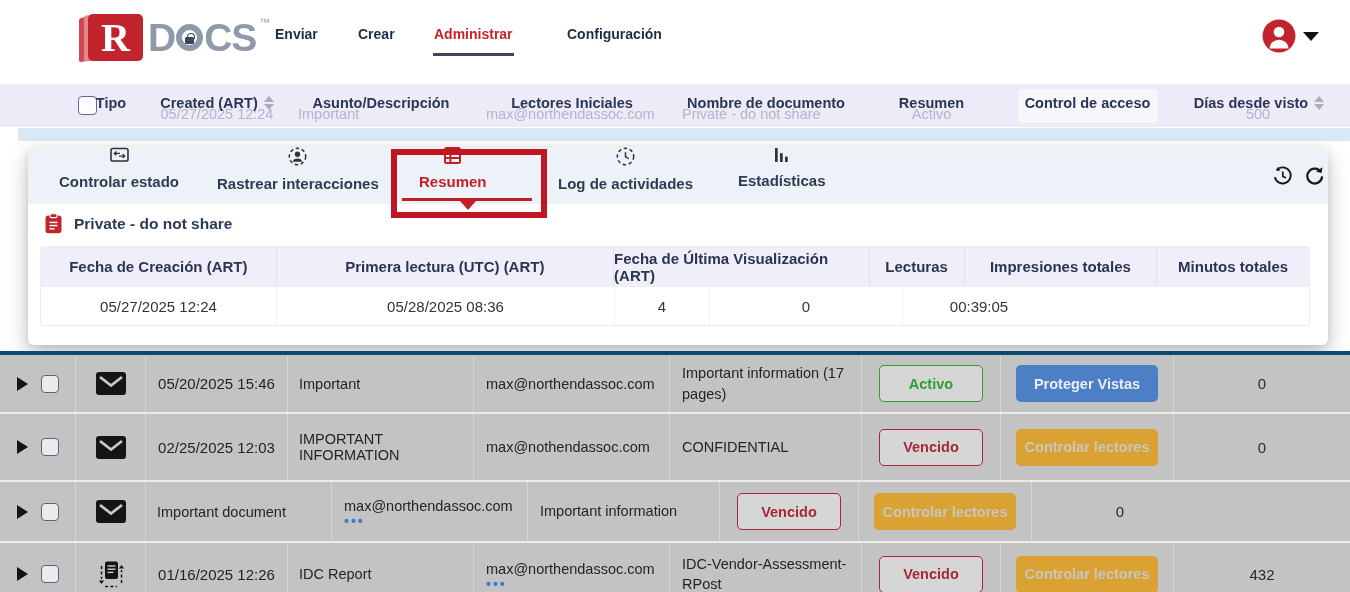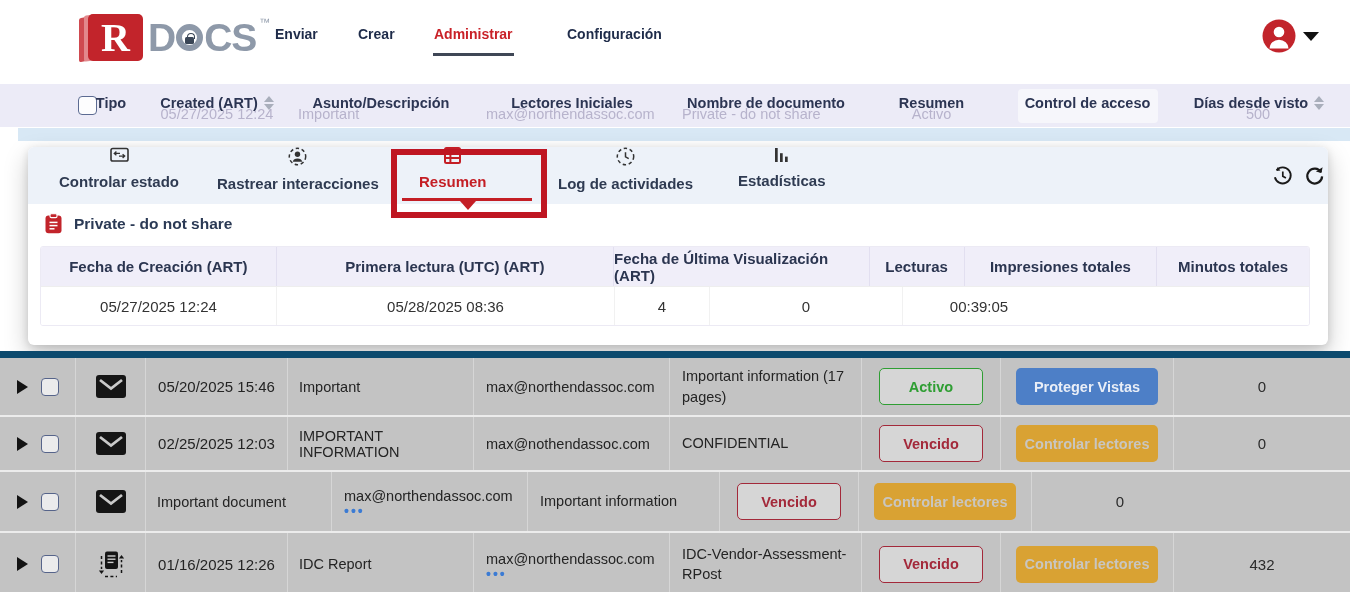--- a/index.html
+++ b/index.html
@@ -86,23 +86,23 @@
   .sum-body .sc { font-size:15px; color:#333; border-right:1px solid #f1f1f1; }
   .sc:last-child { border-right:none; }
   .w0{width:236px} .w1{width:338px} .w2{width:256px} .w3{width:95px} .w4{width:193px} .w5{width:152px}
 
   
   .annotation { position:absolute; left:391px; top:149px; width:156px; height:69px;
     border:6px solid #bf1622; z-index:60; pointer-events:none; }
 
   
   .doc-table { position:absolute; left:0; top:351px; width:1350px; height:241px;
-    background:#c3c3c3; border-top:7px solid #0c4a6e; overflow:hidden; }
+    background:#c3c3c3; border-top:4px solid #0c4a6e; overflow:hidden; }
   .doc-row { display:flex; border-bottom:2px solid #ececec; background:#c3c3c3; cursor:pointer; }
-  .rh1{height:59px} .rh2{height:55px} .rh3{height:61px} .rh4{height:64px}
+  .rh1{height:59px} .rh2{height:68px} .rh3{height:61px} .rh4{height:64px}
   .cell { border-right:1px solid #d6d6d6; display:flex; align-items:center; font-size:14.5px; color:#242424; }
   .c-sel{width:76px; padding-left:17px; gap:13px;}
   .c-type{width:70px; justify-content:center;}
   .c-date{width:142px; justify-content:center; font-size:15px;}
   .c-subj{width:186px; padding-left:11px;}
   .c-read{width:196px; padding-left:12px;}
   .c-read.col{flex-direction:column; align-items:flex-start; justify-content:center; gap:3px;}
   .c-name{width:192px; padding:4px 14px 4px 12px; line-height:1.4;}
   .c-status{width:139px; justify-content:center;}
   .c-action{width:173px; justify-content:center;}

